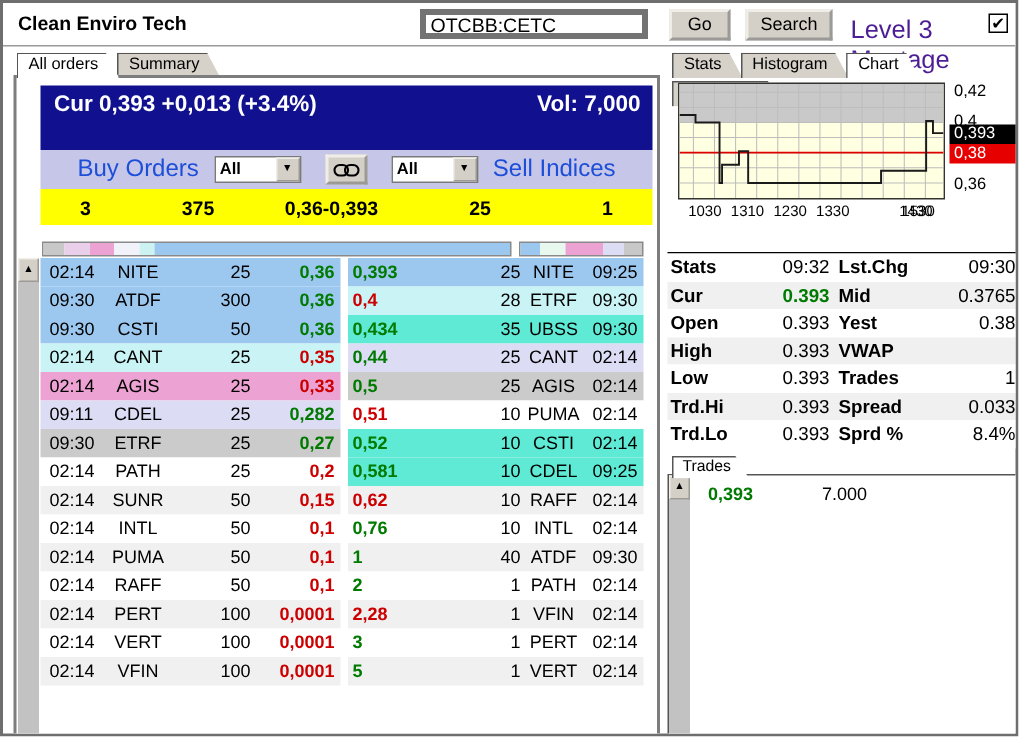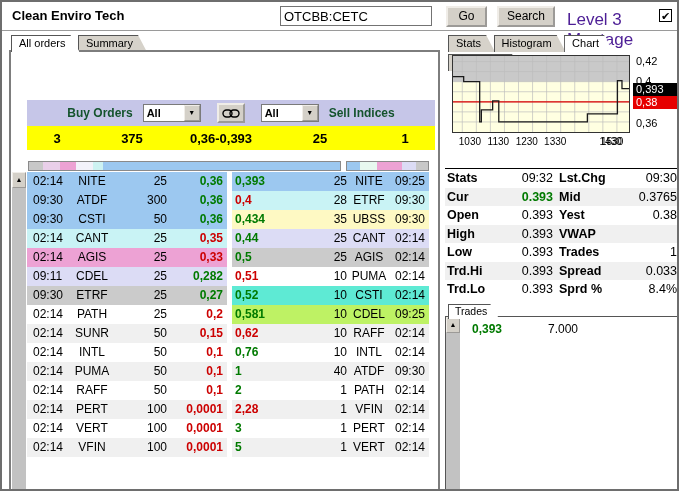--- a/index.html
+++ b/index.html
@@ -2,41 +2,41 @@
 <html><head>
 <meta charset="utf-8">
 <style>
   html,body{margin:0;padding:0;background:#fff;}
   *{box-sizing:border-box;font-family:"Liberation Sans","DejaVu Sans",sans-serif;}
   .window{position:relative;width:679px;height:491px;background:#fff;border:2px solid #6e6e6e;overflow:hidden;}
 
   
   .topbar{position:absolute;left:0;top:0;width:100%;height:29px;border-bottom:1px solid #9a9a9a;background:#fff;}
   .title{position:absolute;left:10px;top:6px;font-size:13px;font-weight:bold;color:#000;}
-  .sym-input{position:absolute;left:278px;top:4px;width:152px;height:20px;border:1px solid #737373;font-size:13px;padding:0 3px;color:#000;}
+  .sym-input{position:absolute;left:278px;top:4px;width:152px;height:20px;border:4px solid #737373;font-size:13px;padding:0 3px;color:#000;}
   .btn{position:absolute;top:4px;height:21px;background:#d4d0c8;border:2px outset #f0ede8;font-size:12px;color:#000;text-align:center;line-height:17px;cursor:default;}
   .btn-go{left:444px;width:41px;}
   .btn-search{left:495px;width:58px;}
   .montage-label{position:absolute;left:565px;top:8px;font-size:17px;color:#4c1d95;}
   .chk{position:absolute;left:657px;top:7px;width:13px;height:13px;border:1px solid #000;background:#fff;font-size:11px;line-height:12px;text-align:center;color:#000;}
 
   
   .tab{display:inline-block;height:17px;line-height:16px;font-size:11px;padding:0 14px 0 8px;margin-right:-6px;color:#000;background:#d6d2ca;clip-path:polygon(0 0,calc(100% - 9px) 0,100% 100%,0 100%);box-shadow:inset 0 1px 0 #555,inset 1px 0 0 #555;cursor:default;white-space:nowrap;}
   .tab.active{background:#fff;font-weight:normal;position:relative;z-index:2;}
   .tabrow-left{position:absolute;left:9px;top:31px;}
   .tabrow-right{position:absolute;left:446px;top:31px;}
   .tab.small{height:15px;line-height:14px;font-size:10.5px;padding:0 12px 0 7px;}
 
   
   .left-panel{position:absolute;left:7px;top:48px;width:431px;height:443px;border:2px solid #7d7d7d;background:#fff;}
   .navy{position:absolute;left:16px;top:5px;width:408px;height:43px;background:#11118f;color:#fff;}
   .navy .curline{position:absolute;left:9px;top:4px;font-size:15px;font-weight:bold;}
   .navy .volline{position:absolute;right:8px;top:4px;font-size:15px;font-weight:bold;}
   .filterbar{position:absolute;left:16px;top:48px;width:408px;height:26px;background:#c6c6e8;display:flex;align-items:center;justify-content:center;gap:10px;}
-  .filterbar .flabel{font-size:12px;font-weight:bold;color:#14532d;}
+  .filterbar .flabel{font-size:16px;font-weight:normal;color:#1d4ed8;}
   .dropdown{display:inline-flex;width:58px;height:18px;background:#fff;border:1px solid #7a7a7a;align-items:center;}
   .dropdown .dval{flex:1;font-size:11px;font-weight:bold;padding-left:3px;color:#000;}
   .dropdown .darrow{width:16px;height:16px;background:#d4d0c8;border:1px outset #f0ede8;font-size:7px;line-height:14px;text-align:center;color:#000;}
   .linkbtn{width:28px;height:20px;background:#d4d0c8;border:2px outset #f0ede8;display:inline-flex;align-items:center;justify-content:center;margin:0 6px;}
   .yellowbar{position:absolute;left:16px;top:74px;width:408px;height:24px;background:#ffff00;display:grid;grid-template-columns:60px 90px 1fr 110px 60px;align-items:center;}
   .yellowbar span{font-size:13px;font-weight:bold;color:#000;text-align:center;}
   .depthbar{position:absolute;top:109px;height:10px;border:1px solid #8a8a8a;display:flex;overflow:hidden;}
   .depth-buy{left:17px;width:313px;}
   .depth-sell{left:335px;width:83px;}
   .depthbar i{display:block;height:100%;}
@@ -107,20 +107,24 @@
     <span class="tab">Summary</span>
   </div>
   <div class="tabrow-right">
     <span class="tab">Stats</span>
     <span class="tab">Histogram</span>
     <span class="tab active">Chart</span>
     <span class="tab">TickScope</span>
   </div>
 
   <div class="left-panel">
+    <div class="navy">
+      <span class="curline">Cur 0,393 +0,013 (+3.4%)</span>
+      <span class="volline">Vol: 7,000</span>
+    </div>
     <div class="filterbar">
       <span class="flabel">Buy Orders</span>
       <span class="dropdown">
         <span class="dval">All</span>
         <span class="darrow">▼</span>
       </span>
       <span class="linkbtn">
         <svg width="18" height="11" viewBox="0 0 18 11">
           <rect x="1" y="2" width="9" height="7" rx="3.5" fill="none" stroke="#000" stroke-width="1.4"></rect>
           <rect x="8" y="2" width="9" height="7" rx="3.5" fill="none" stroke="#000" stroke-width="1.4"></rect>
@@ -256,21 +260,21 @@
           <span class="s-size">25</span>
           <span class="s-mmid">NITE</span>
           <span class="s-time">09:25</span>
         </div>
         <div class="orow" style="background: rgb(201, 243, 245);">
           <span class="s-price down">0,4</span>
           <span class="s-size">28</span>
           <span class="s-mmid">ETRF</span>
           <span class="s-time">09:30</span>
         </div>
-        <div class="orow" style="background: #fef9c3;">
+        <div class="orow" style="background: #5eead4;">
           <span class="s-price up">0,434</span>
           <span class="s-size">35</span>
           <span class="s-mmid">UBSS</span>
           <span class="s-time">09:30</span>
         </div>
         <div class="orow" style="background: rgb(220, 220, 245);">
           <span class="s-price up">0,44</span>
           <span class="s-size">25</span>
           <span class="s-mmid">CANT</span>
           <span class="s-time">02:14</span>
@@ -286,21 +290,21 @@
           <span class="s-size">10</span>
           <span class="s-mmid">PUMA</span>
           <span class="s-time">02:14</span>
         </div>
         <div class="orow" style="background: #5eead4;">
           <span class="s-price up">0,52</span>
           <span class="s-size">10</span>
           <span class="s-mmid">CSTI</span>
           <span class="s-time">02:14</span>
         </div>
-        <div class="orow" style="background: #bef264;">
+        <div class="orow" style="background: #5eead4;">
           <span class="s-price up">0,581</span>
           <span class="s-size">10</span>
           <span class="s-mmid">CDEL</span>
           <span class="s-time">09:25</span>
         </div>
         <div class="orow" style="background: rgb(240, 240, 240);">
           <span class="s-price down">0,62</span>
           <span class="s-size">10</span>
           <span class="s-mmid">RAFF</span>
           <span class="s-time">02:14</span>
@@ -365,21 +369,21 @@
         <line x1="0" y1="47.00662251655626" x2="178" y2="47.00662251655626" stroke="#bdbdbd" stroke-width="0.7"></line>
         <line x1="0" y1="36.675496688741696" x2="178" y2="36.675496688741696" stroke="#bdbdbd" stroke-width="0.7"></line>
         <line x1="0" y1="26.344370860927114" x2="178" y2="26.344370860927114" stroke="#bdbdbd" stroke-width="0.7"></line>
         <line x1="0" y1="16.013245033112536" x2="178" y2="16.013245033112536" stroke="#bdbdbd" stroke-width="0.7"></line>
         <line x1="0" y1="5.68211920529796" x2="178" y2="5.68211920529796" stroke="#bdbdbd" stroke-width="0.7"></line>
         <line x1="0" y1="47.00662251655626" x2="178" y2="47.00662251655626" stroke="#dd0000" stroke-width="1.2"></line>
         <polyline points="0.0,21.2 10.8,21.2 10.8,26.3 27.0,26.3 27.0,67.7 28.7,67.7 28.7,55.3 40.1,55.3 40.1,46.0 46.3,46.0 46.3,67.7 135.9,67.7 135.9,59.4 166.3,59.4 166.3,25.3 170.9,25.3 170.9,33.6 178.0,33.6" fill="none" stroke="#1a1a1a" stroke-width="1.3"></polyline>
       </svg>
     <div class="xlabels" id="xlabels">
         <span style="left: 3.91374px;">1030</span>
-        <span style="left: 32.3482px;">1130</span>
+        <span style="left: 32.3482px;">1310</span>
         <span style="left: 60.7827px;">1230</span>
         <span style="left: 89.2173px;">1330</span>
         <span style="left: 117.652px; margin-left: 27px;">1430</span>
         <span style="left: 146.086px;">1530</span>
       </div>
     <div class="ylabels" id="ylabels">
         <span class="ylab" style="top: -0.317881px;">0,42</span>
         <span class="ylab" style="top: 20.3444px;">0,4</span>
         <span class="ylab boxed-black" style="top: 27.5762px;">0,393</span>
         <span class="ylab boxed-red" style="top: 41.0066px;">0,38</span>

